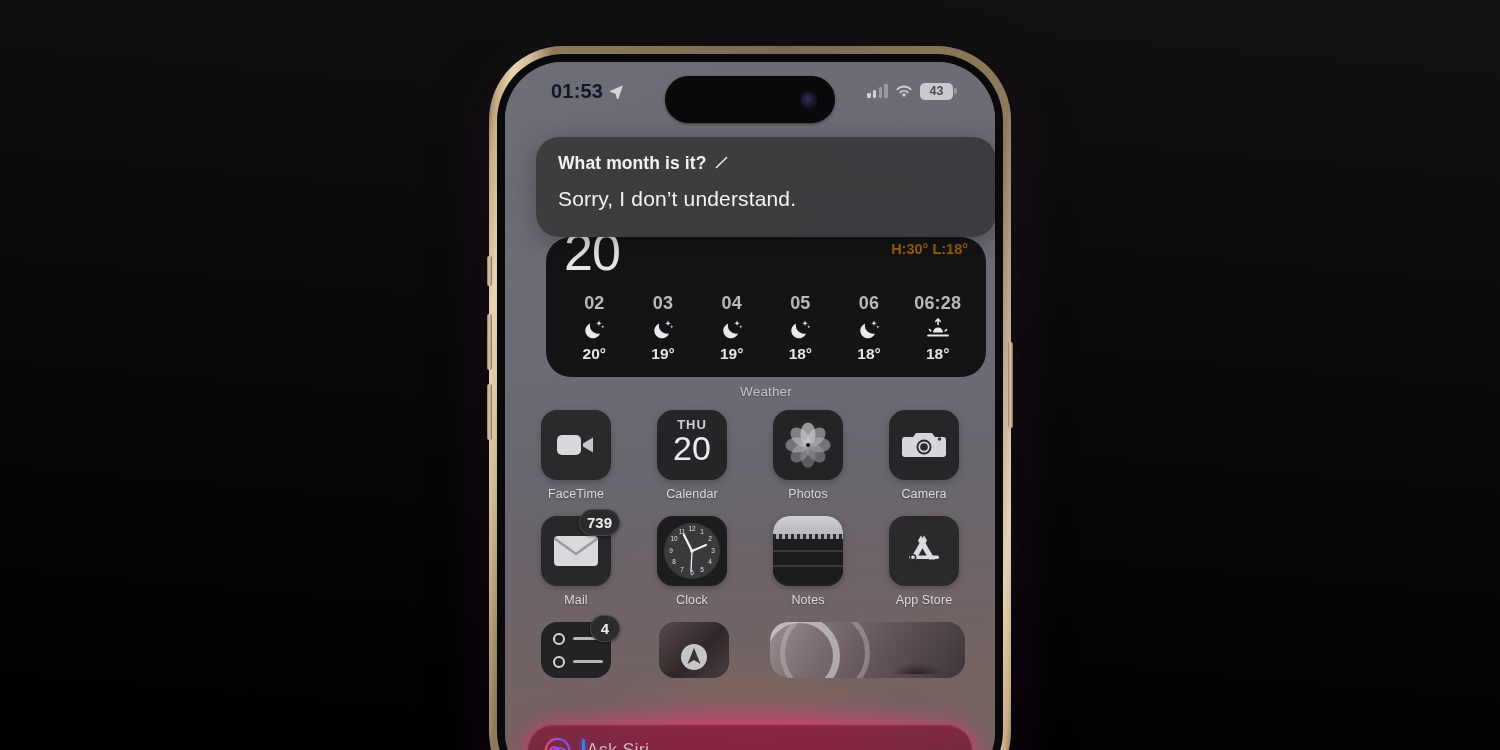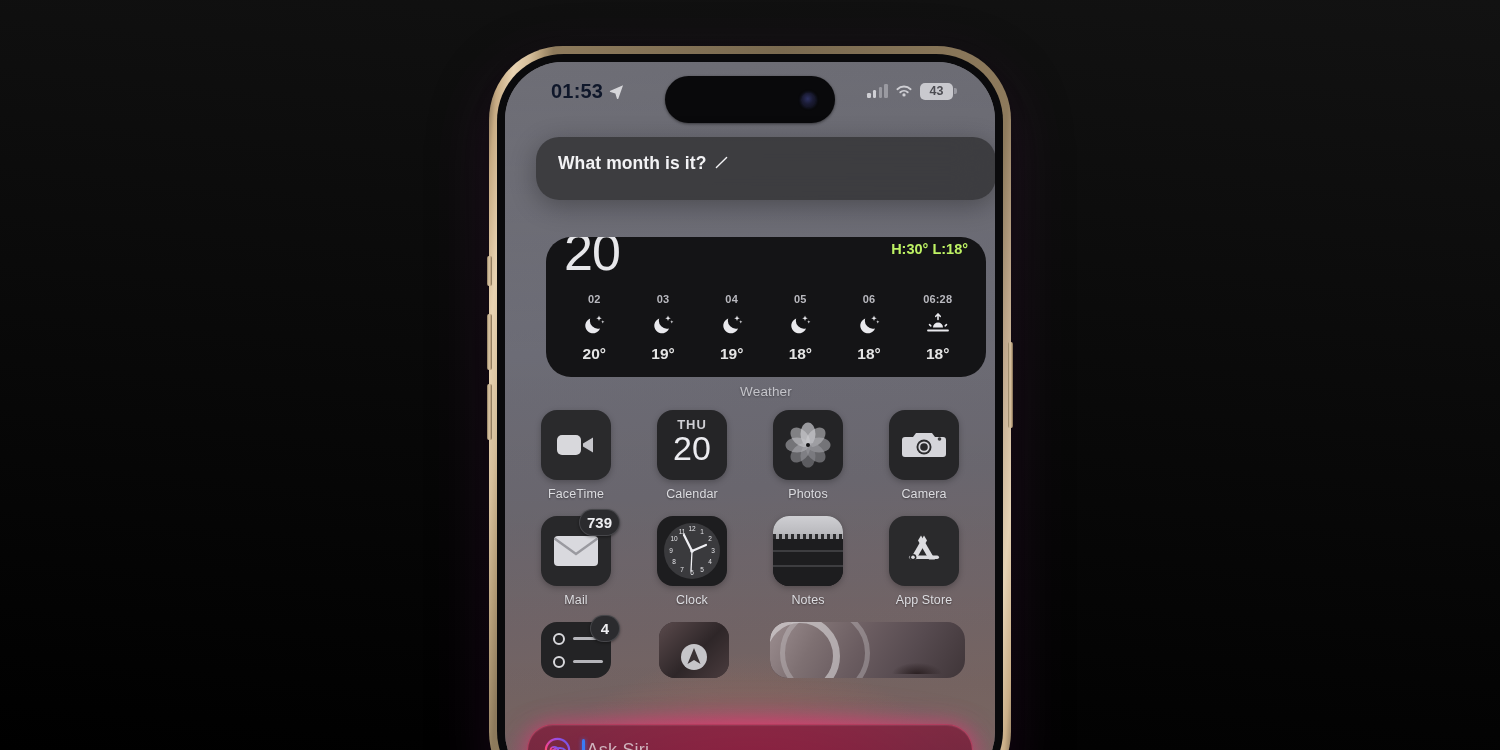--- a/index.html
+++ b/index.html
@@ -157,47 +157,47 @@
     border-radius:25px; background:#141416; z-index:4; overflow:hidden;
   }
   #wx-top{
     position:absolute; left:0; right:0; top:0; height:52px;
     padding:0 18px; display:flex; align-items:flex-start; justify-content:space-between;
   }
   #wx-bigtemp{
     font-size:52px; font-weight:300; color:#e7e7ea; line-height:0.82;
     letter-spacing:-1px; margin-top:-6px;
   }
-  #wx-hilo{ font-size:14.5px; font-weight:600; color:#bef264; margin-top:4px; }
+  #wx-hilo{ font-size:14.5px; font-weight:600; color:#a16207; margin-top:4px; }
   #wx-hours{
     position:absolute; left:0; right:0; top:52px; bottom:10px;
     display:flex; align-items:stretch; padding:0 14px;
   }
   .wx-col{ flex:1; display:flex; flex-direction:column; align-items:center; justify-content:space-between; padding:4px 0 4px; }
-  .wx-time{ font-size:11px; font-weight:600; color:#b9b9bf; letter-spacing:0.2px; }
+  .wx-time{ font-size:18px; font-weight:600; color:#b9b9bf; letter-spacing:0.2px; }
   .wx-icon{ height:26px; display:flex; align-items:center; justify-content:center; }
   .wx-temp{ font-size:15.5px; font-weight:700; color:#e5e5e5; }
   #weather-label{
     position:absolute; left:41px; top:322px; width:440px; text-align:center;
     font-size:13.5px; color:#c4c4ca; z-index:4; letter-spacing:0.15px;
     text-shadow:0 1px 2px rgba(0,0,0,0.35);
   }
 
   
   #app-grid{
     position:absolute; left:30px; right:30px; top:348px; z-index:3;
   }
   .app-row{ display:flex; justify-content:space-between; margin-bottom:15px; }
   .app{ width:82px; display:flex; flex-direction:column; align-items:center; position:relative; }
   .app-icon{
     width:70px; height:70px; border-radius:16px; position:relative; overflow:visible;
     background:#232325;
     box-shadow:0 2px 6px rgba(0,0,0,0.25);
   }
-  .app-icon .glyphbox{ position:absolute; inset:0; border-radius:8px; overflow:hidden; display:flex; align-items:center; justify-content:center; }
+  .app-icon .glyphbox{ position:absolute; inset:0; border-radius:16px; overflow:hidden; display:flex; align-items:center; justify-content:center; }
   .app-label{
     margin-top:7px; font-size:12.5px; color:#dcdce0; letter-spacing:0.1px;
     text-shadow:0 1px 2px rgba(0,0,0,0.4); white-space:nowrap;
   }
   .badge{
     position:absolute; top:-7px; right:-3px; min-width:30px; height:27px;
     border-radius:14px; background:#2b2b2e; border:1.5px solid rgba(120,120,126,0.35);
     display:flex; align-items:center; justify-content:center; padding:0 7px; z-index:3;
     box-shadow:0 1px 3px rgba(0,0,0,0.4);
   }
@@ -559,20 +559,21 @@
 
     </div>
 
     <div id="siri-card">
       <div id="siri-query-row">
         <span id="siri-query">What month is it?</span>
         <svg id="edit-pencil" viewBox="0 0 14 14">
           <path d="M1.5 12.5L12.5 1.5" stroke="#f2f2f4" stroke-width="1.5" stroke-linecap="round"></path>
         </svg>
       </div>
+      <div id="siri-answer">Sorry, I don’t understand.</div>
     </div>
 
     <div id="siri-glow"></div>
     <div id="siri-bar">
       <svg id="siri-orb" viewBox="0 0 30 30">
         <defs>
           <linearGradient id="og" x1="0" y1="1" x2="1" y2="0">
             <stop offset="0%" stop-color="#f96f2e"></stop>
             <stop offset="35%" stop-color="#f5438f"></stop>
             <stop offset="70%" stop-color="#a24ce0"></stop>

